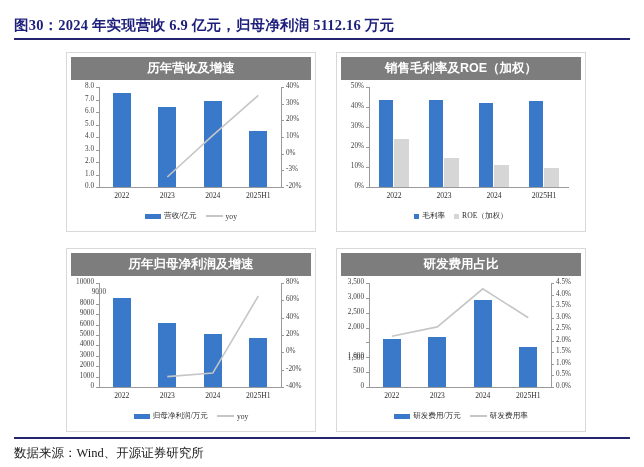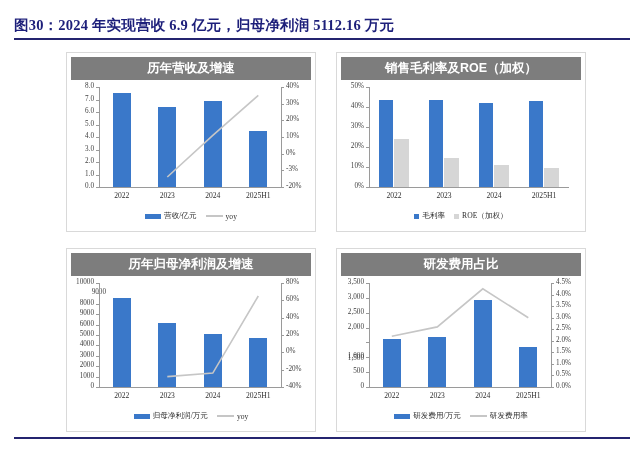--- a/index.html
+++ b/index.html
@@ -394,14 +394,15 @@
           </div>
           <div class="lg-item">
             <span class="sw-line"></span>
             <span>研发费用率</span>
           </div>
         </div>
       </div>
   </div>
 
   <div class="footer-rule"></div>
+  <div class="footer-text">数据来源：Wind、开源证券研究所</div>
 
 </div>
 
 </body></html>

